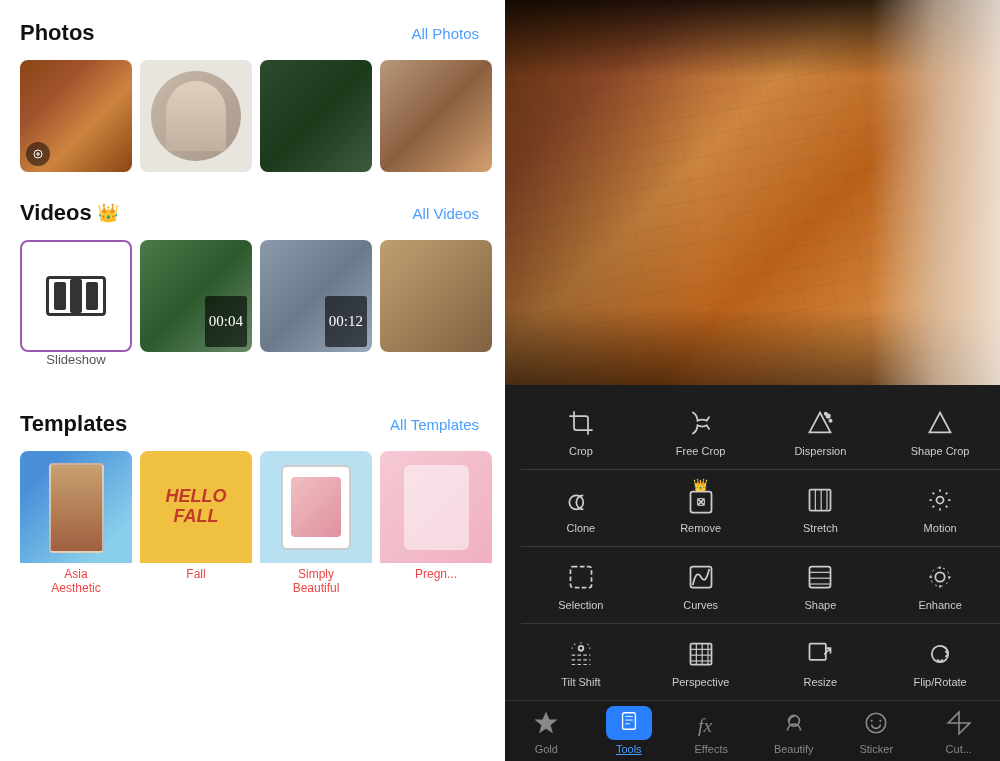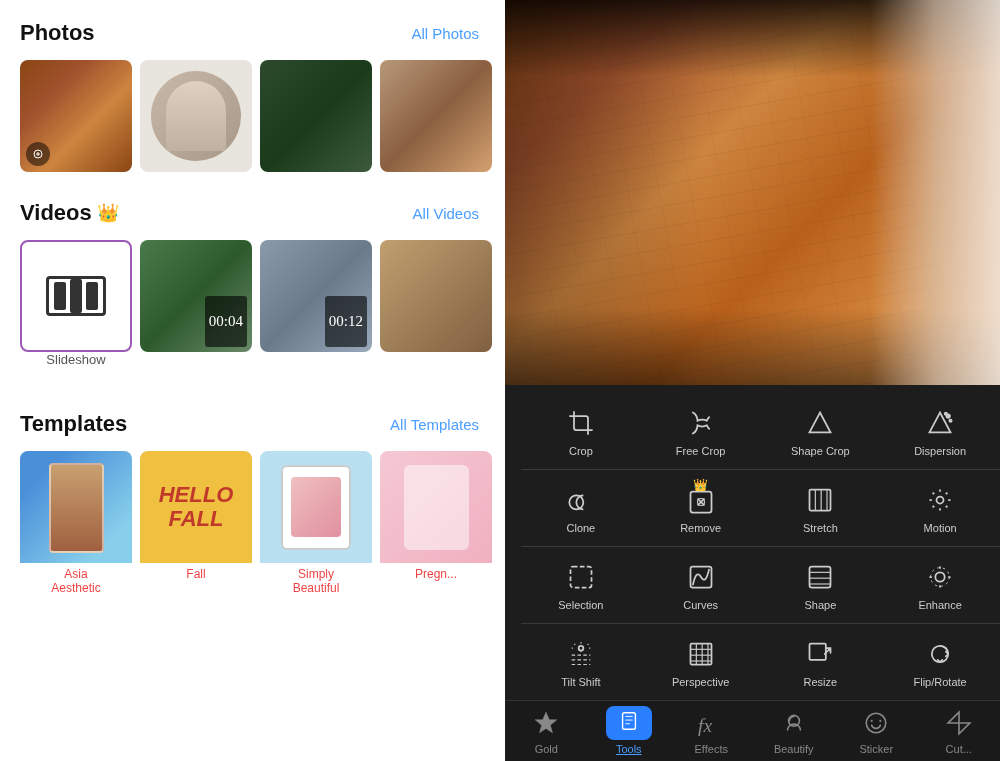--- a/index.html
+++ b/index.html
@@ -294,21 +294,21 @@
       transform: translateX(-50%);
       font-size: 12px;
     }
 
     .divider-row {
       border-top: 1px solid #3a3a3a;
     }
 
     
     .hello-fall {
-      font-size: 22px;
+      font-size: 18px;
       font-weight: 900;
       color: #c0392b;
       text-align: center;
       line-height: 1.1;
       font-style: italic;
     }
     .pregn-thumb { background: linear-gradient(135deg, #f5c8d4 0%, #f0b0c0 100%); }
   </style>
 </head>
 <body>
@@ -451,34 +451,34 @@
               <path d="M5 3c0 0 2 1 3 3s1 4 1 4s2-1 4-1s4 1 4 1s1-2 2-3" stroke="#ccc" stroke-width="1.5" fill="none" stroke-linecap="round"></path>
               <path d="M5 21c0 0 2-1 3-3s1-4 1-4s2 1 4 1s4-1 4-1s1 2 2 3" stroke="#ccc" stroke-width="1.5" fill="none" stroke-linecap="round"></path>
             </svg>
         </div>
         <span class="tool-label">Free Crop</span>
       </div>
       <div class="tool-item">
         <div class="tool-icon">
           <svg class="tool-svg" viewBox="0 0 24 24">
               <polygon points="12,3 21,20 3,20" stroke="#ccc" stroke-width="1.5" fill="none"></polygon>
-            </svg>
-        </div>
-        <span class="tool-label">Shape Crop</span>
-      </div>
-      <div class="tool-item">
-        <div class="tool-icon">
-          <svg class="tool-svg" viewBox="0 0 24 24">
-              <polygon points="12,3 21,20 3,20" stroke="#ccc" stroke-width="1.5" fill="none"></polygon>
               <circle cx="19" cy="6" r="1.5" fill="#ccc"></circle>
               <circle cx="21" cy="10" r="1" fill="#ccc"></circle>
               <circle cx="17" cy="4" r="1" fill="#ccc"></circle>
             </svg>
         </div>
         <span class="tool-label">Dispersion</span>
+      </div>
+      <div class="tool-item">
+        <div class="tool-icon">
+          <svg class="tool-svg" viewBox="0 0 24 24">
+              <polygon points="12,3 21,20 3,20" stroke="#ccc" stroke-width="1.5" fill="none"></polygon>
+            </svg>
+        </div>
+        <span class="tool-label">Shape Crop</span>
       </div>
     </div>
 
     <div class="tools-grid divider-row">
       <div class="tool-item">
         <div class="tool-icon">
           <svg class="tool-svg" viewBox="0 0 24 24">
               <circle cx="8" cy="14" r="6" stroke="#ccc" stroke-width="1.5" fill="none"></circle>
               <path d="M14 8a6 6 0 1 0 0 12" stroke="#ccc" stroke-width="1.5" fill="none"></path>
             </svg>

